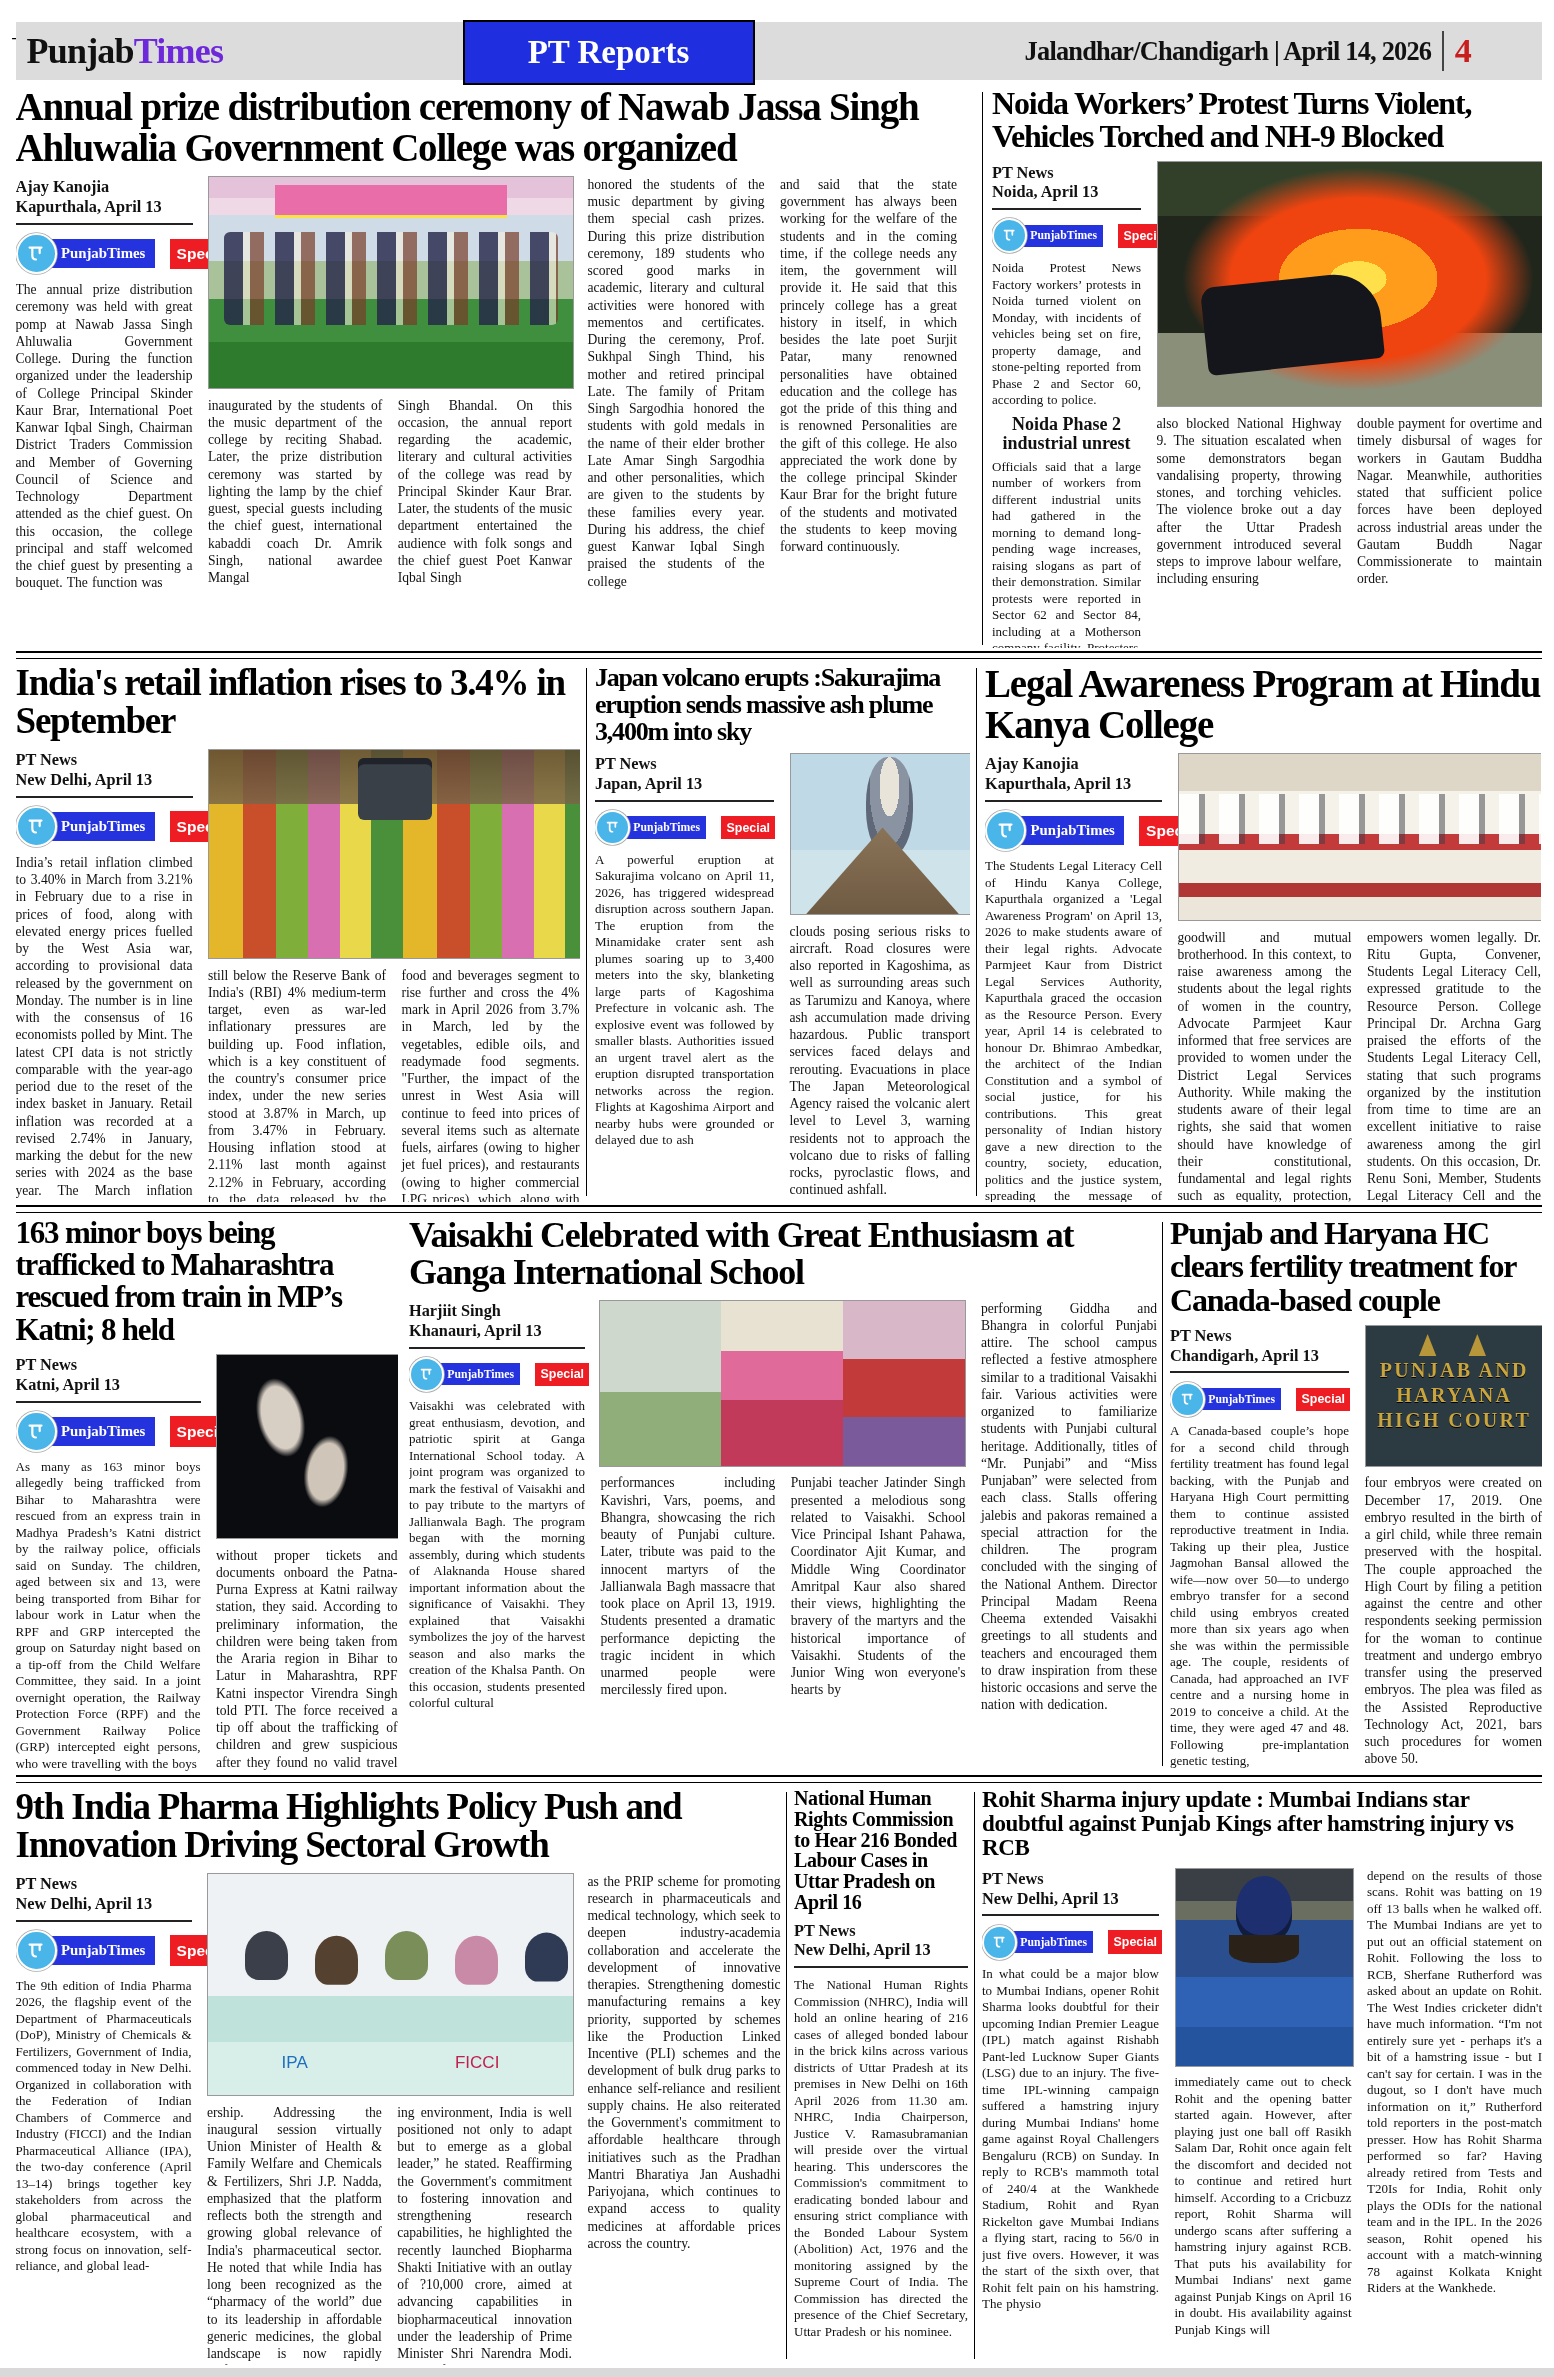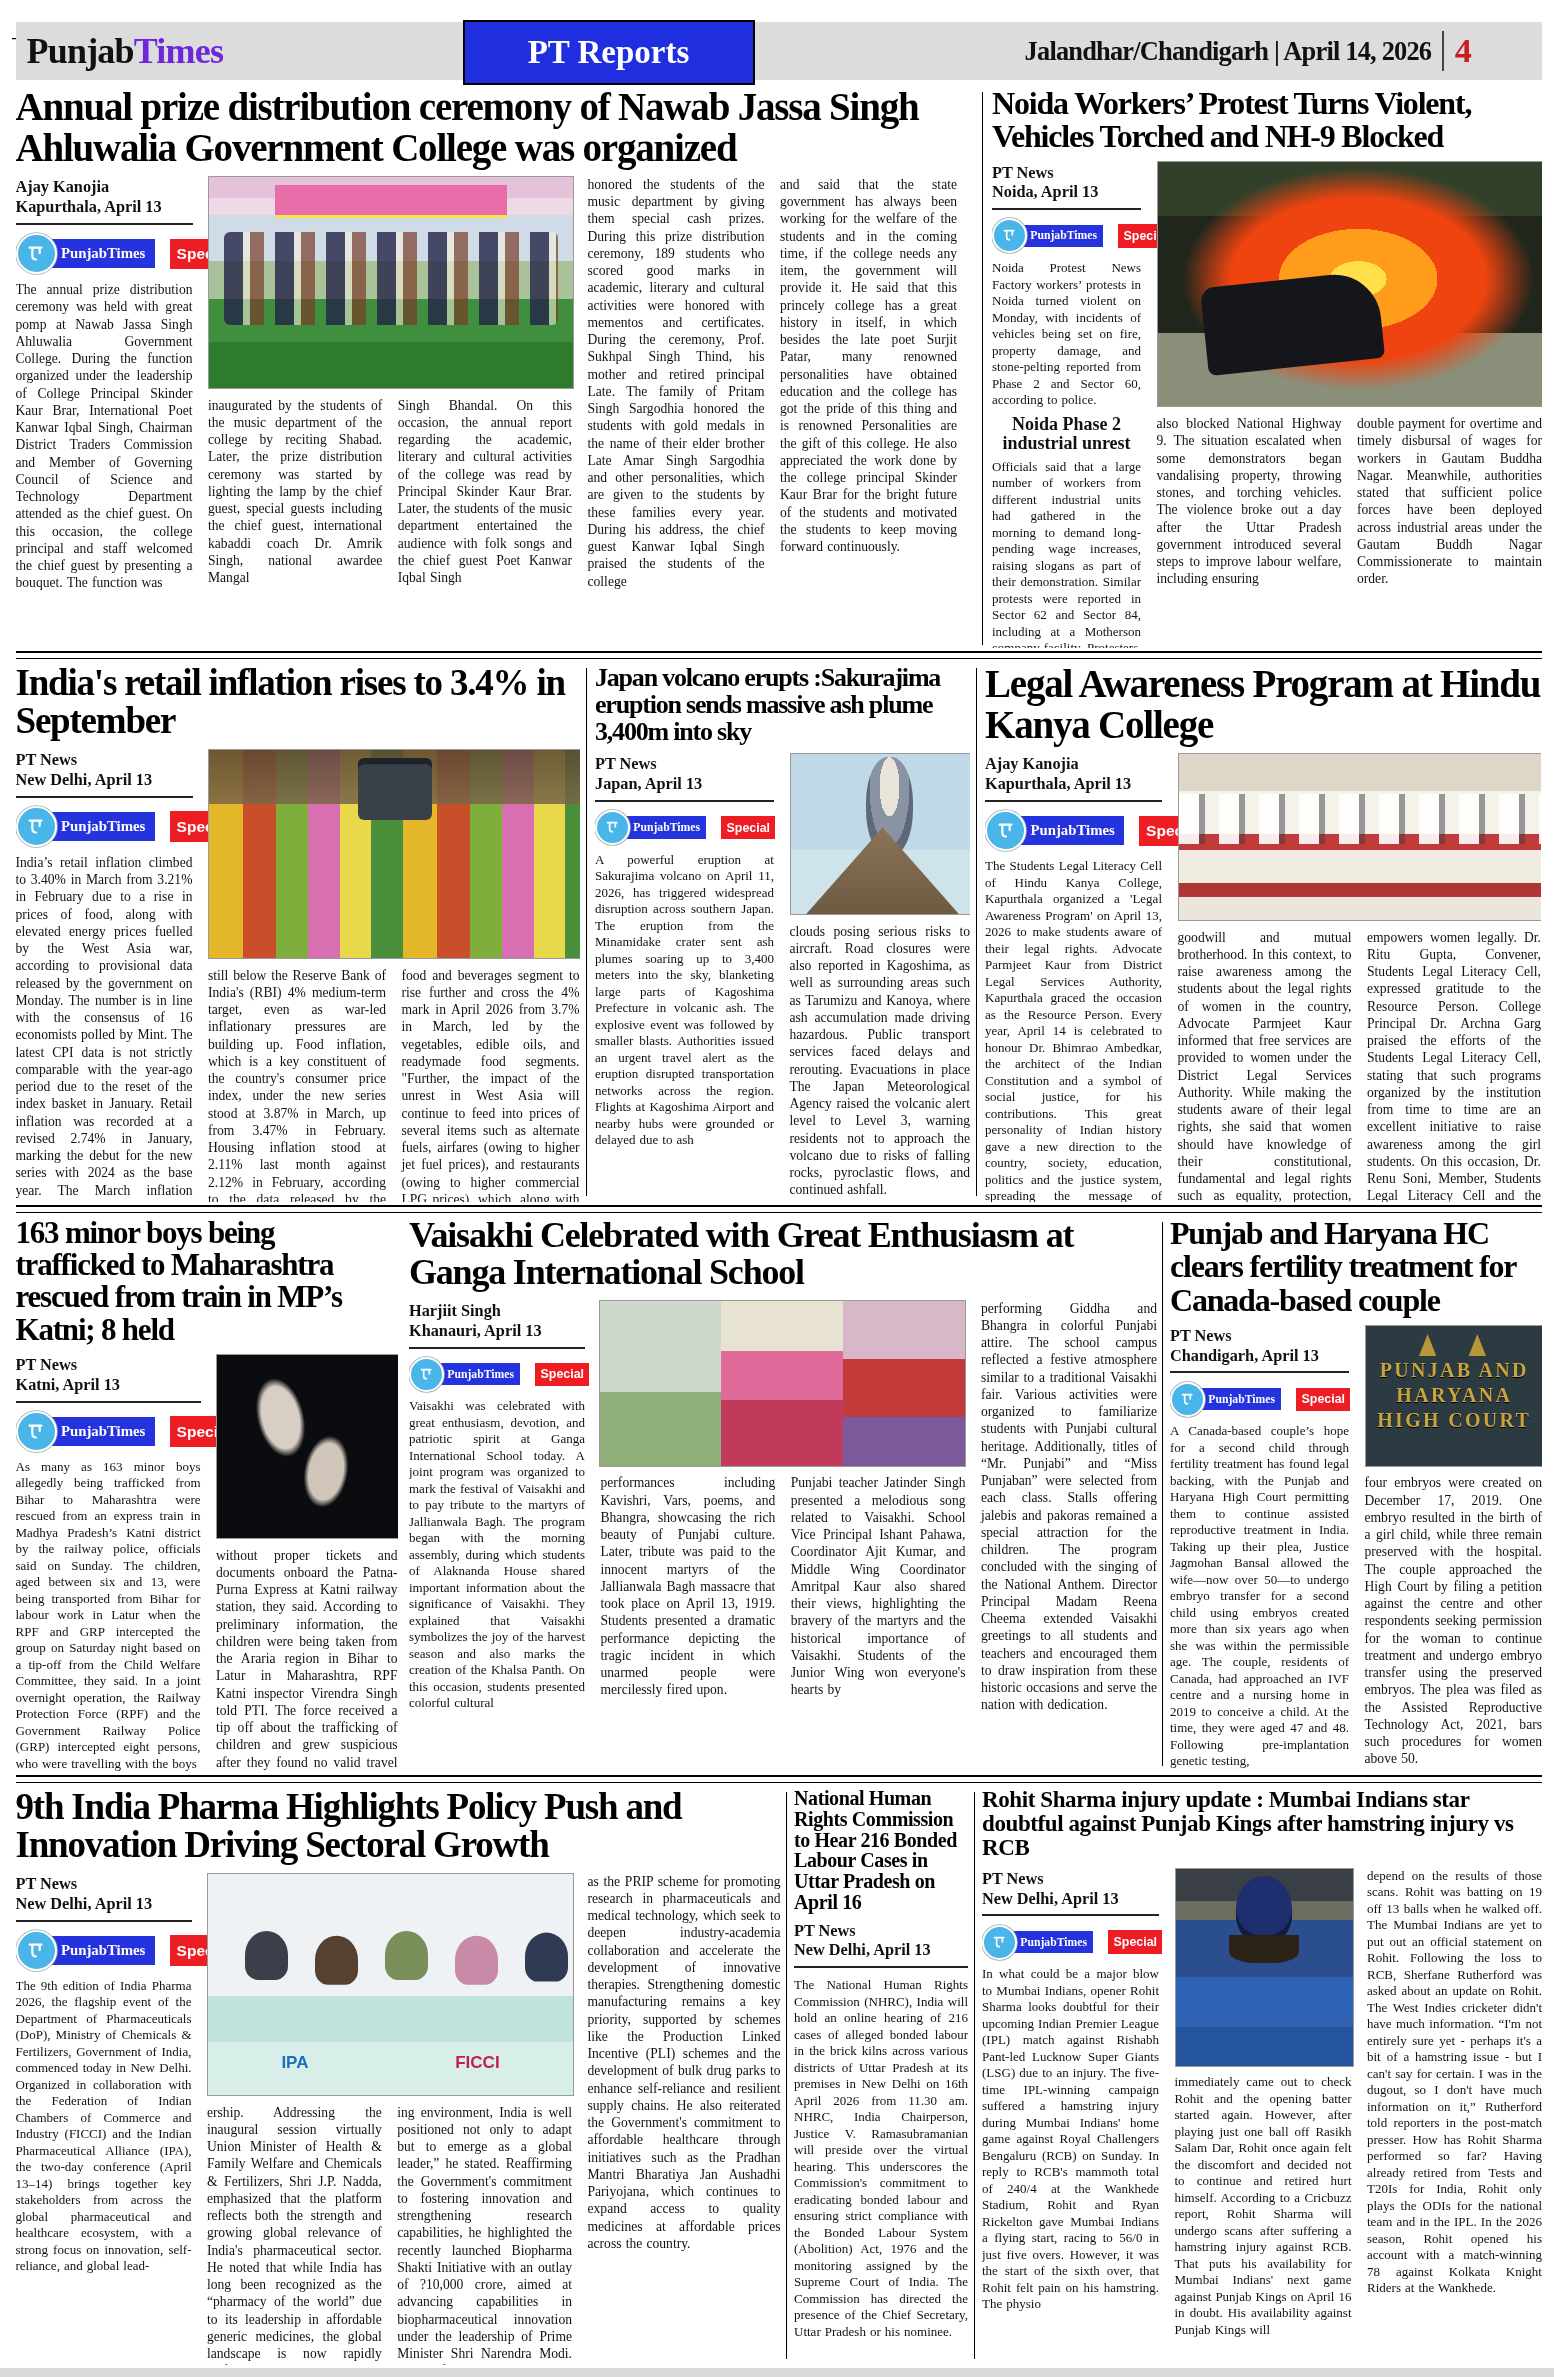--- a/index.html
+++ b/index.html
@@ -76,21 +76,21 @@
   .ph-vaisakhi .s2{background:linear-gradient(180deg,#e8e2d2 0 30%,#e06a9a 30% 60%,#c23a5a 60% 100%);}
   .ph-vaisakhi .s3{background:linear-gradient(180deg,#d8b8c8 0 35%,#c23a3a 35% 70%,#7a5a9a 70% 100%);}
   .ph-hc{height:140px;background:linear-gradient(180deg,#2c3a42 0 100%);display:flex;align-items:center;justify-content:center;}
   .ph-hc .sign{color:#c9a53f;font-weight:700;font-size:20px;text-align:center;letter-spacing:2.3px;line-height:1.25;text-shadow:0 0.8px 0 #000;}
   .ph-hc::before{content:"";position:absolute;left:30%;top:6%;width:10%;height:16%;background:#b8963a;clip-path:polygon(50% 0,100% 100%,0 100%);}
   .ph-hc::after{content:"";position:absolute;left:58%;top:6%;width:10%;height:16%;background:#b8963a;clip-path:polygon(50% 0,100% 100%,0 100%);}
   .ph-pharma{height:221px;background:linear-gradient(180deg,#eef2f4 0 55%,#bfe3da 55% 76%,#d8eee8 76% 100%);}
   .ph-pharma::before{content:"";position:absolute;left:10%;top:26%;width:12%;height:22%;border-radius:50% 50% 30% 30%;
       background:#3a3f4a;box-shadow:70px 4.7px 0 #55412f,140px 0 0 #7a8e5a,210px 4.7px 0 #c98aa8,280px 1.6px 0 #2f3a55;}
   .ph-pharma .labels{position:absolute;bottom:10%;left:0;width:100%;display:flex;justify-content:space-around;
-      font-family:"Liberation Sans",sans-serif;font-weight:700;font-size:17px;}
+      font-family:"Liberation Sans",sans-serif;font-weight:400;font-size:17px;}
   .ph-pharma .l1{color:#1d6fc0;} .ph-pharma .l2{color:#c02050;}
   .ph-rohit{height:197px;background:linear-gradient(180deg,#3a3f46 0 16%,#6a6e60 16% 26%,#2b4f8e 26% 55%,#2f62b5 55% 80%,#24549e 80% 100%);}
   .ph-rohit::before{content:"";position:absolute;left:34%;top:4%;width:32%;height:34%;background:#1d2f6e;border-radius:50% 50% 42% 42%;box-shadow:inset 0 -7.8px 0 #101c40;}
   .ph-rohit::after{content:"";position:absolute;left:30%;top:34%;width:40%;height:14%;background:#2a2118;border-radius:0 0 40% 40%;}
   .botstrip{position:absolute;left:0;bottom:0;width:100%;height:9.3px;background:#d9d9d9;}
 </style>
 </head>
 <body>
 
 <div class="page">

